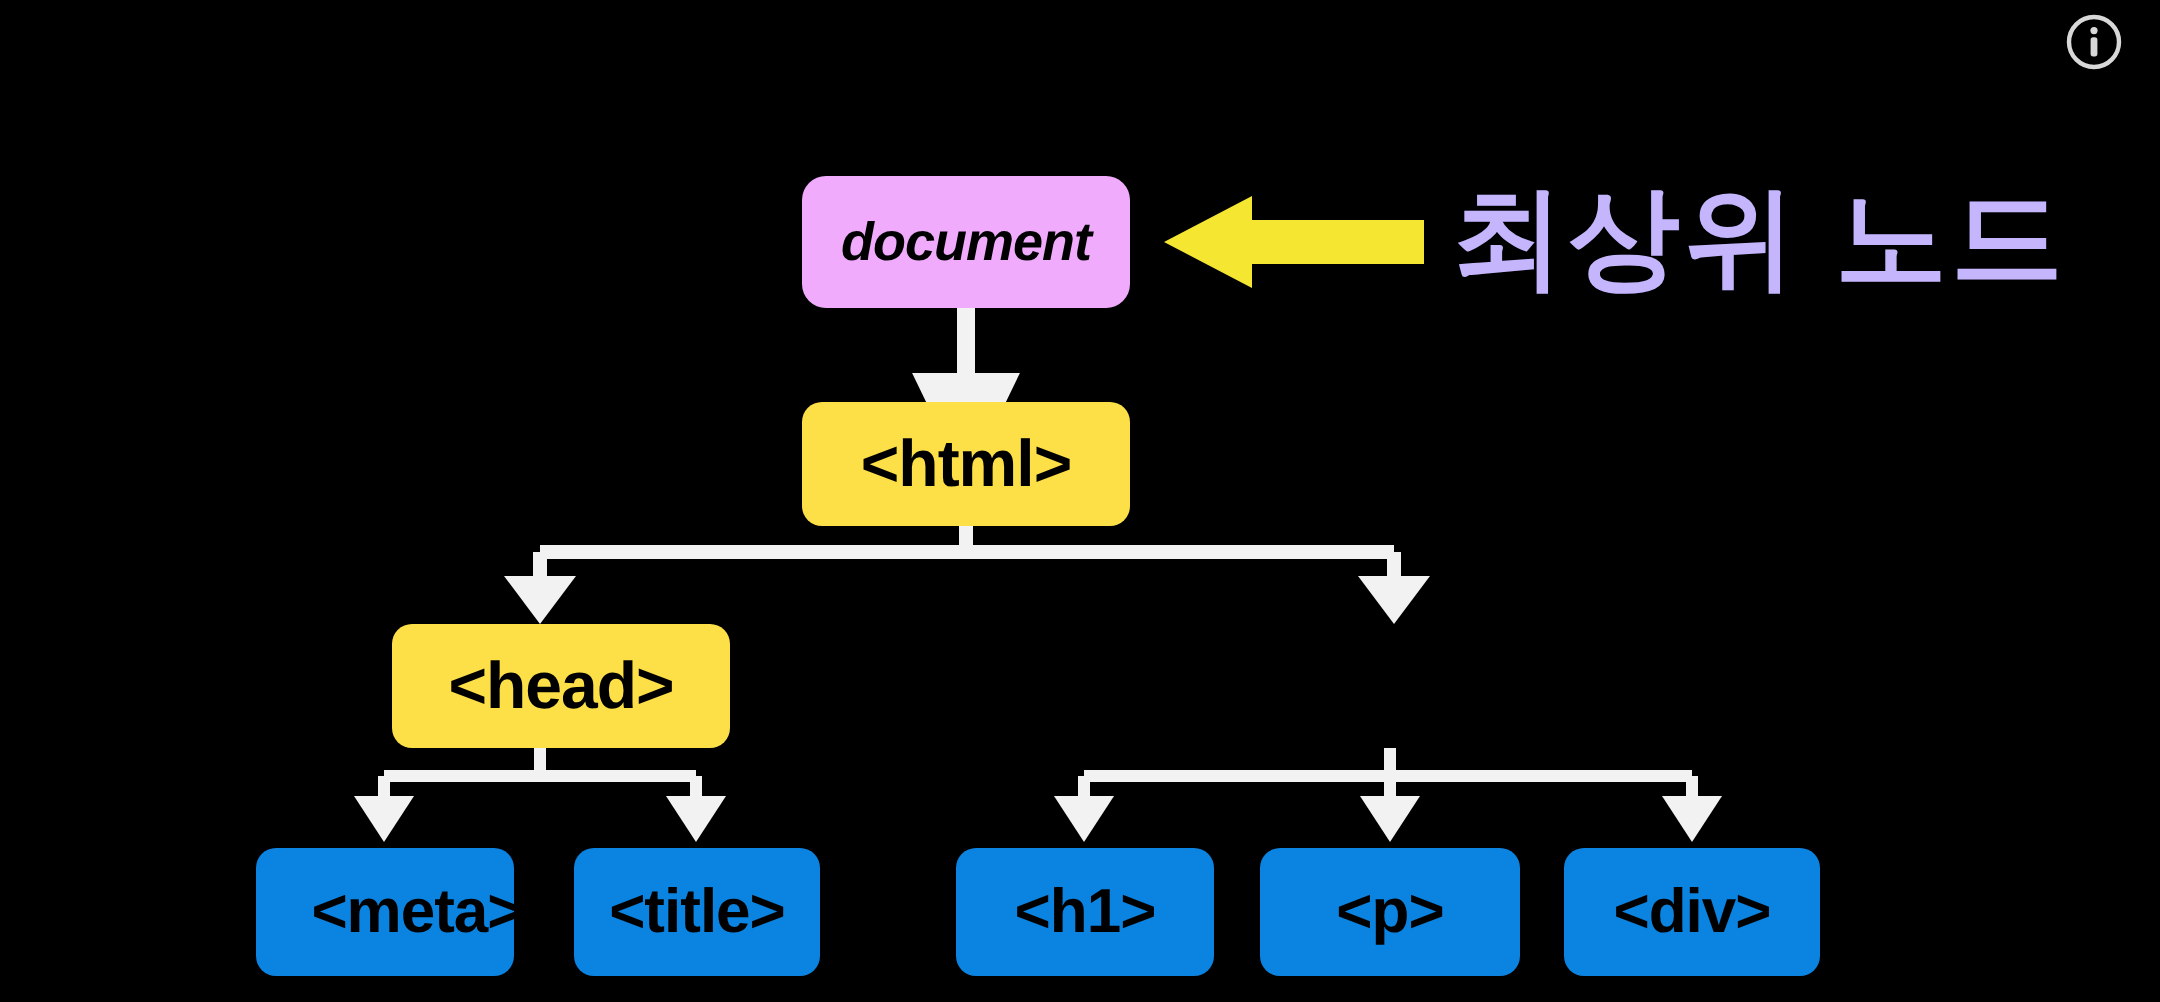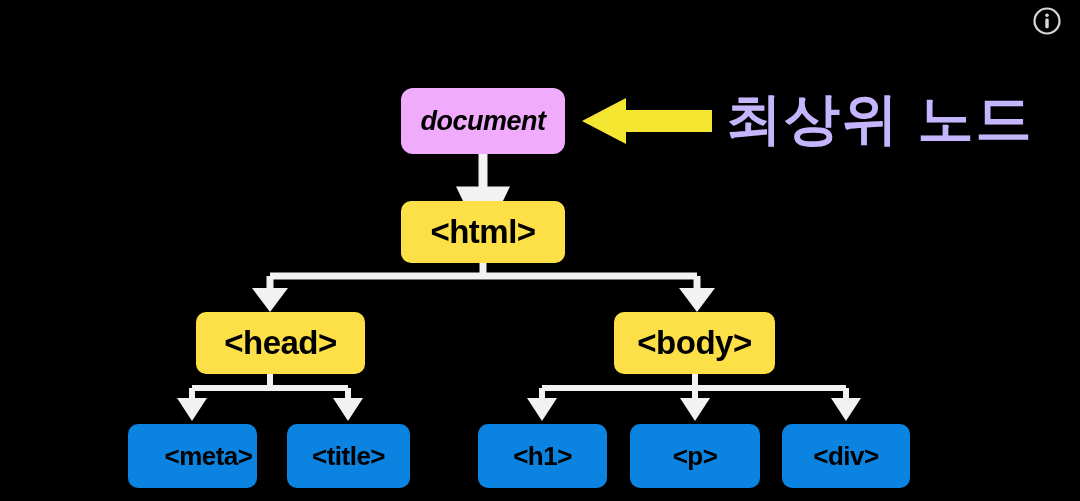--- a/index.html
+++ b/index.html
@@ -43,21 +43,21 @@
     font-size: 27px;
     border-radius: 12px;
     font-style: italic;
   }
   .node-el {
     background: #fde047;
     font-size: 33px;
   }
   .node-leaf {
     background: #0b83e0;
-    font-size: 26px;
+    font-size: 31px;
   }
 
   
   #n-document { left: 401px;  top: 88px;  width: 164px; height: 66px; }
   
   #n-html     { left: 401px;  top: 201px; width: 164px; height: 62px; }
   
   #n-head     { left: 196px;  top: 312px; width: 169px; height: 62px; }
   #n-body     { left: 614px;  top: 312px; width: 161px; height: 62px; }
   
@@ -165,23 +165,20 @@
   </div>
 
   <div class="node node-el" id="n-html">
     <span class="node-label">&lt;html&gt;</span>
   </div>
 
   <div class="node node-el" id="n-head">
     <span class="node-label">&lt;head&gt;</span>
   </div>
 
-  <div class="node node-el" id="n-body">
-    <span class="node-label">&lt;body&gt;</span>
-  </div>
 
   <div class="node node-leaf" id="n-meta">
     <span class="node-label">&lt;meta&gt;</span>
   </div>
 
   <div class="node node-leaf" id="n-title">
     <span class="node-label">&lt;title&gt;</span>
   </div>
 
   <div class="node node-leaf" id="n-h1">

